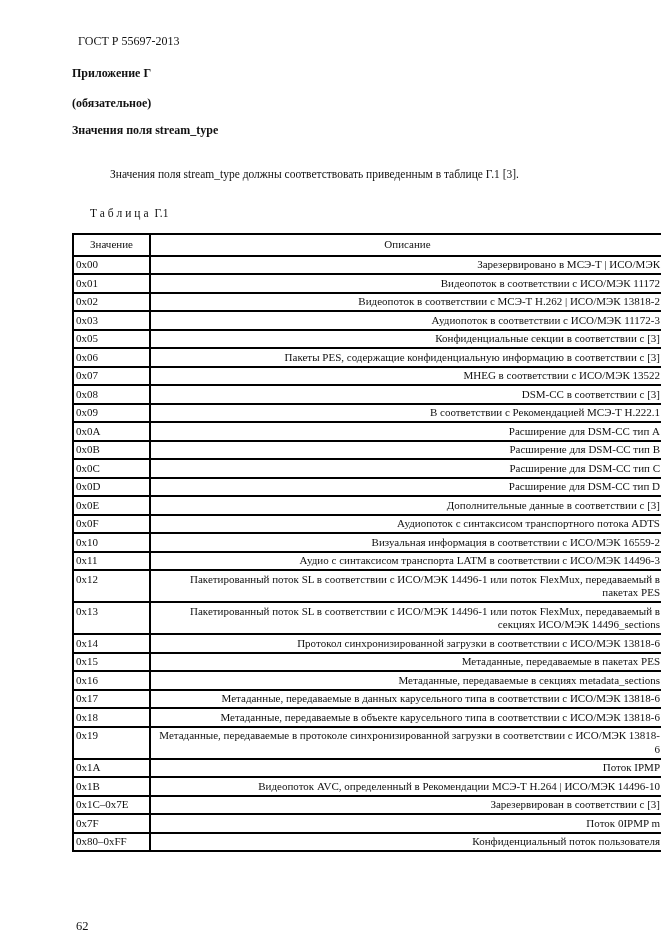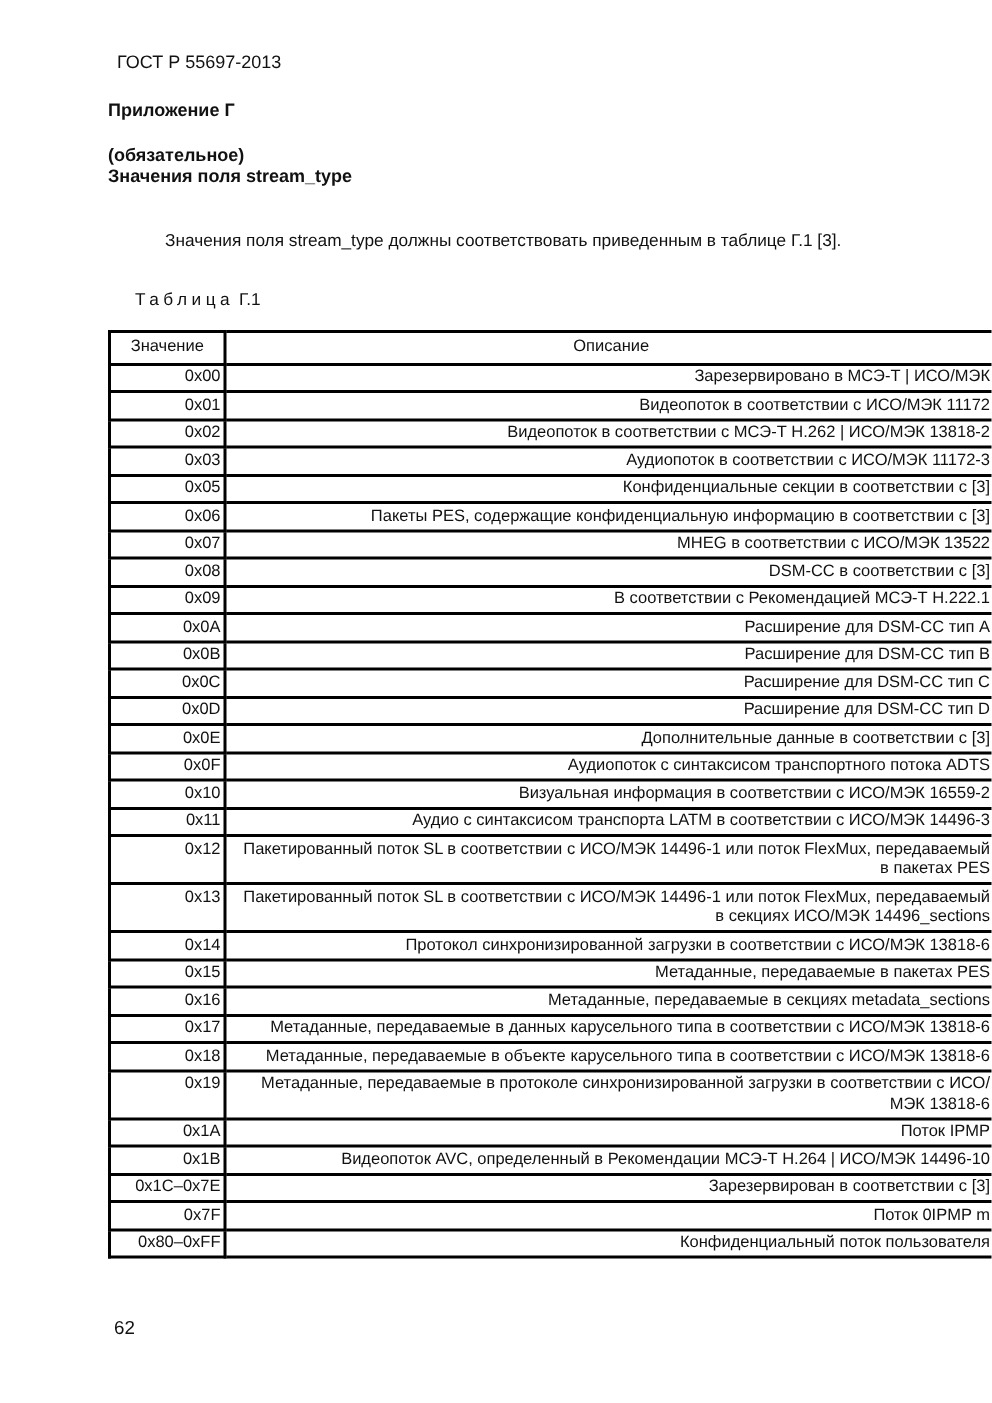--- a/index.html
+++ b/index.html
@@ -9,35 +9,36 @@
     height: 935px;
     font-family: "Liberation Sans", "DejaVu Sans", sans-serif;
     color: #111111;
     position: relative;
     overflow: hidden;
   }
   .page {
     width: 661px;
     height: 935px;
     padding: 34px 71px 0 72px;
+    font-family: Liberation Serif, serif;
   }
   .doc-code {
     font-size: 12px;
     line-height: 14px;
     margin-left: 6px;
     margin-bottom: 18px;
   }
   .h-center {
     text-align: left;
     font-weight: bold;
     font-size: 12px;
     line-height: 14px;
   }
   .appendix-title   { margin-bottom: 16px; }
-  .appendix-subtitle{ }
+  .appendix-subtitle{ margin-bottom: 13px; }
   .appendix-heading { margin-bottom: 30px; }
   .intro {
     font-size: 11.5px;
     line-height: 14px;
     text-indent: 38px;
     margin-bottom: 25px;
   }
   .table-caption {
     font-size: 11.5px;
     line-height: 14px;
@@ -57,31 +58,31 @@
     border: 2px solid #000000;
     vertical-align: top;
   }
   table.stream-table th {
     font-weight: normal;
     text-align: center;
     padding: 3px 2px;
   }
   col.c-value { width: 77px; }
   td.col-value {
-    text-align: right;
+    text-align: left;
     padding: 1.5px 2px;
   }
   td.col-desc {
     text-align: right;
     padding: 1.5px 4px 1.5px 6px;
   }
   .page-number {
     position: absolute;
     left: 76px;
-    top: 878px;
+    top: 919px;
     font-size: 12.5px;
   }
 </style>
 </head>
 <body>
 
 <div class="page">
 
   <div class="doc-code">ГОСТ Р 55697-2013</div>
 

